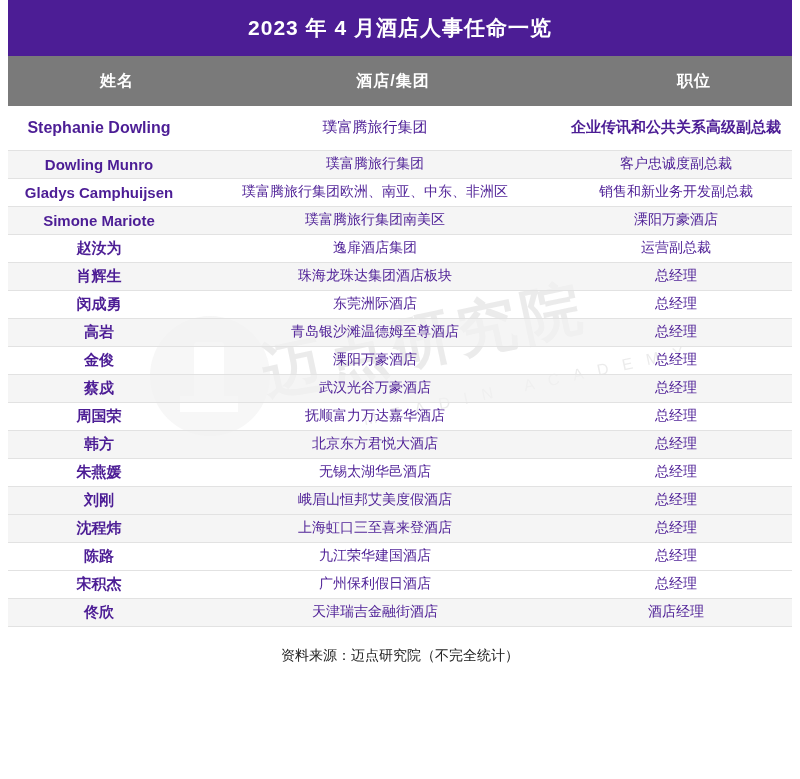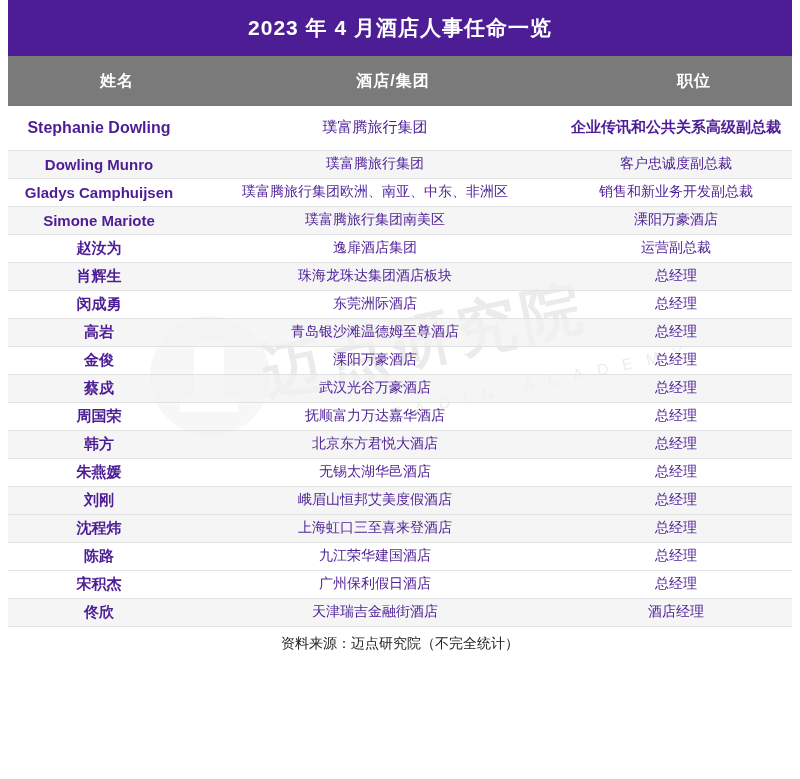--- a/index.html
+++ b/index.html
@@ -156,21 +156,21 @@
   .last-row td {
     border-bottom: 2px solid #c8102e;
   }
 
   .source {
     position: relative;
     z-index: 10;
     text-align: center;
     font-size: 14px;
     color: #222222;
-    margin-top: 8px;
+    margin-top: 20px;
   }
   .two-line {
     line-height: 1.25;
     font-weight: bold;
   }
 </style>
 </head>
 <body>
 
 <div class="page">

